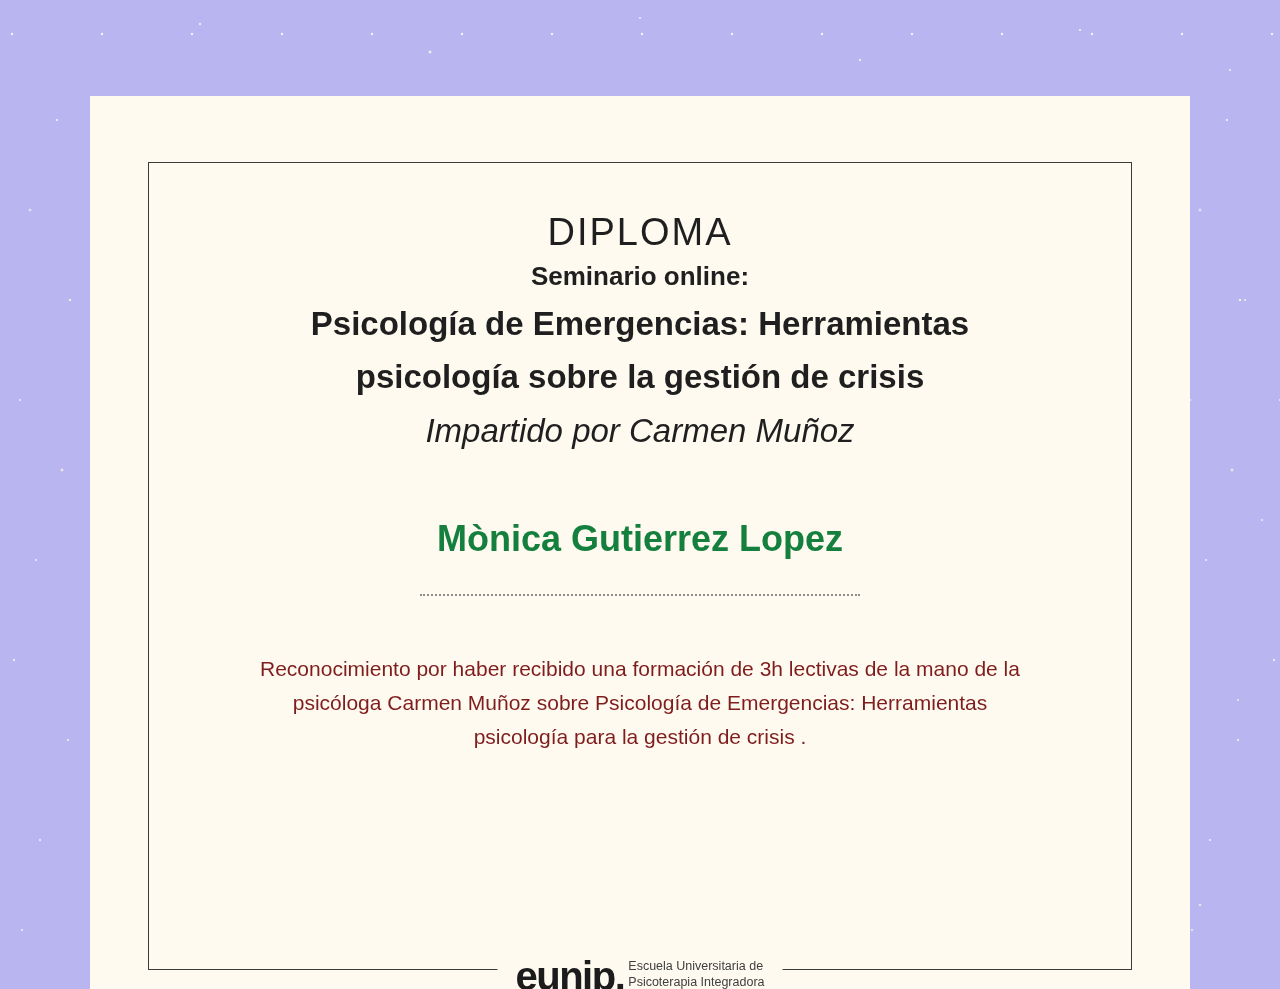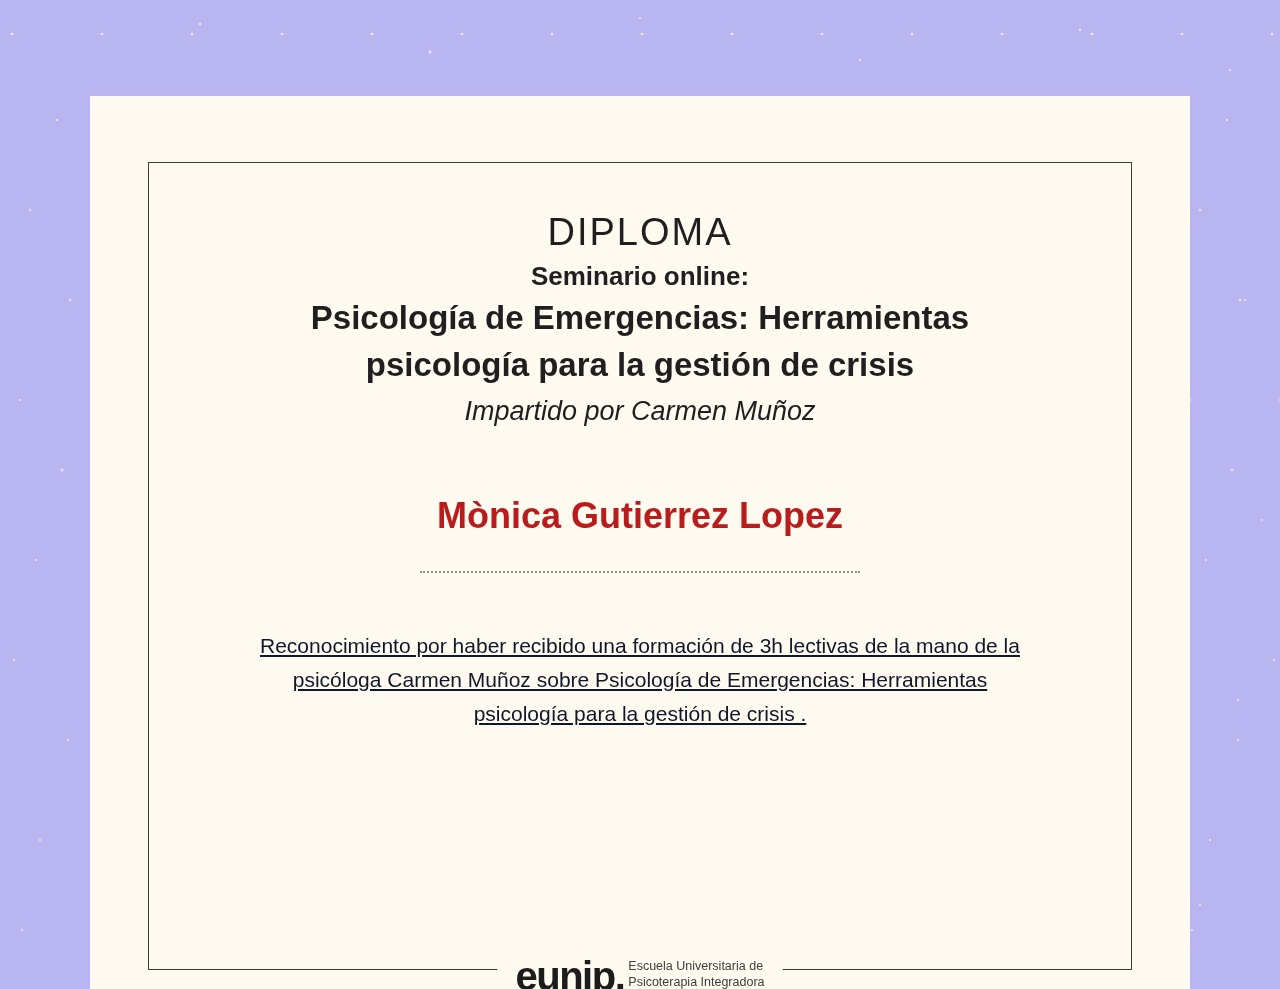--- a/index.html
+++ b/index.html
@@ -101,55 +101,54 @@
   .seminar-label {
     font-size: 26px;
     font-weight: 700;
     margin: 0;
     line-height: 1.18;
   }
 
   .course-title {
     font-size: 33px;
     font-weight: 700;
-    margin: 8px;
+    margin: 14px;
     line-height: 1.18;
     padding: 0 40px;
   }
 
   .teacher-line {
-    font-size: 27px;
+    font-size: 33px;
     font-style: italic;
     font-weight: 400;
     margin: 10px 0 0 0;
     line-height: 1.2;
   }
 
   .recipient {
     font-size: 36px;
     font-weight: 700;
-    color: #b91c1c;
+    color: #15803d;
     margin: 66px 0 0 0;
     line-height: 1.2;
   }
 
   .dotted-rule {
     width: 440px;
     margin: 34px auto 0 auto;
     border-top: 2px dotted #8d8d8d;
     height: 0;
   }
 
   .body-text {
     font-size: 21px;
     line-height: 1.62;
     margin: 56px auto 4px auto;
     width: 790px;
-    color: #0f172a;
-    text-decoration: underline;
+    color: #7f1d1d;
   }
 
   .organizer {
     font-size: 21px;
     font-style: italic;
     margin: 2px 0 0 0;
   }
 
   
   .logo-block {
@@ -195,21 +194,21 @@
     <div class="inner-frame">
 
       <div class="content">
 
         <p class="diploma-word">DIPLOMA</p>
 
         <p class="seminar-label">Seminario online:</p>
 
         <p class="course-title">Psicología de Emergencias: Herramientas</p>
 
-        <p class="course-title">psicología para la gestión de crisis</p>
+        <p class="course-title">psicología sobre la gestión de crisis</p>
 
         <p class="teacher-line">Impartido por Carmen Muñoz</p>
 
         <p class="recipient">Mònica Gutierrez Lopez</p>
 
         <div class="dotted-rule"></div>
 
         <p class="body-text">Reconocimiento por haber recibido una formación de 3h lectivas de la mano de la psicóloga Carmen Muñoz sobre Psicología de Emergencias: Herramientas psicología para la gestión de crisis .</p>
 
 

